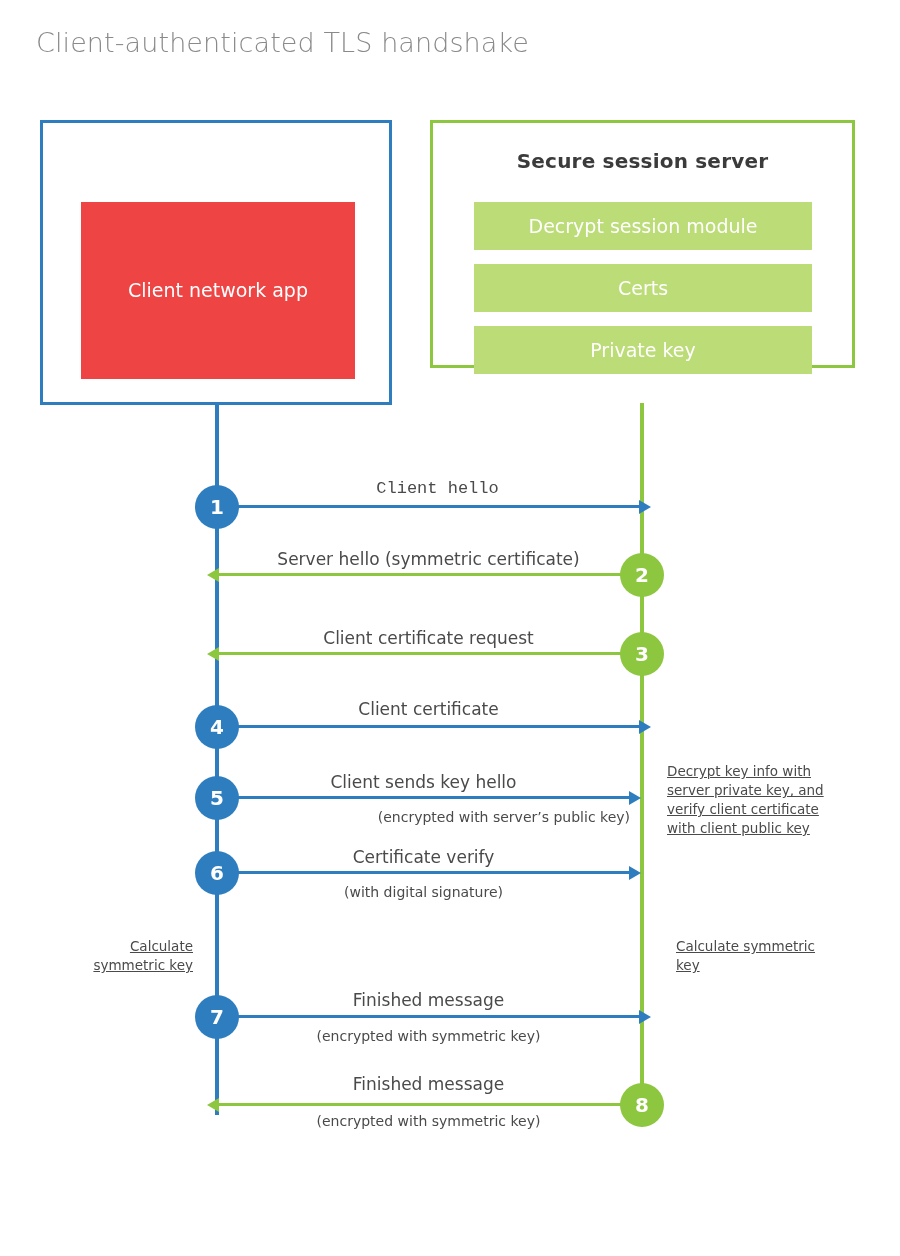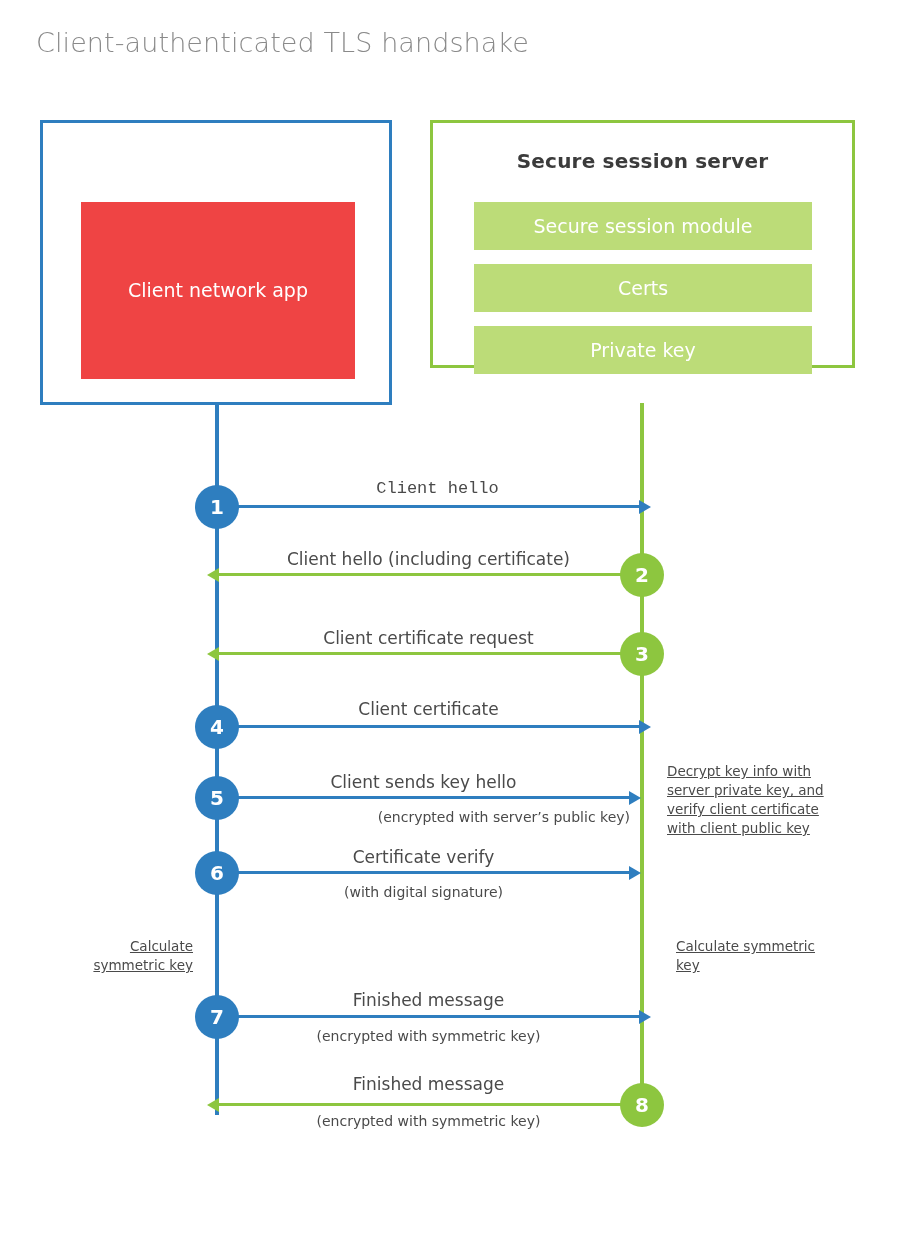--- a/index.html
+++ b/index.html
@@ -184,38 +184,38 @@
 <body>
 
 <div id="diagram-title">Client-authenticated TLS handshake</div>
 
 <div class="participant-box" id="client-box">
   <div id="client-app-block">Client network app</div>
 </div>
 
 <div class="participant-box" id="server-box">
   <div class="participant-title">Secure session server</div>
-  <div class="server-block" id="server-block-0">Secure session module</div>
+  <div class="server-block" id="server-block-0">Decrypt session module</div>
   <div class="server-block" id="server-block-1">Certs</div>
   <div class="server-block" id="server-block-2">Private key</div>
 </div>
 
 <div class="lifeline" id="client-lifeline"></div>
 <div class="lifeline" id="server-lifeline"></div>
 
 <div class="arrow blue" style="left:217px; top:505px; width:423px;">
   <span class="head right"></span>
 </div>
 <div class="msg-label" style="left:226px; top:479px; width:423px;font-family:Liberation Mono, monospace;">Client hello</div>
 <div class="step-circle blue" style="left:195px; top:485px;">1</div>
 
 <div class="arrow green" style="left:218px; top:573px; width:422px;">
   <span class="head left"></span>
 </div>
-<div class="msg-label" style="left:217px; top:549px; width:423px;">Client hello (including certificate)</div>
+<div class="msg-label" style="left:217px; top:549px; width:423px;">Server hello (symmetric certificate)</div>
 <div class="step-circle green" style="left:620px; top:553px;">2</div>
 
 <div class="arrow green" style="left:218px; top:652px; width:422px;">
   <span class="head left"></span>
 </div>
 <div class="msg-label" style="left:217px; top:628px; width:423px;">Client certificate request</div>
 <div class="step-circle green" style="left:620px; top:632px;">3</div>
 
 <div class="arrow blue" style="left:217px; top:725px; width:423px;">
   <span class="head right"></span>

